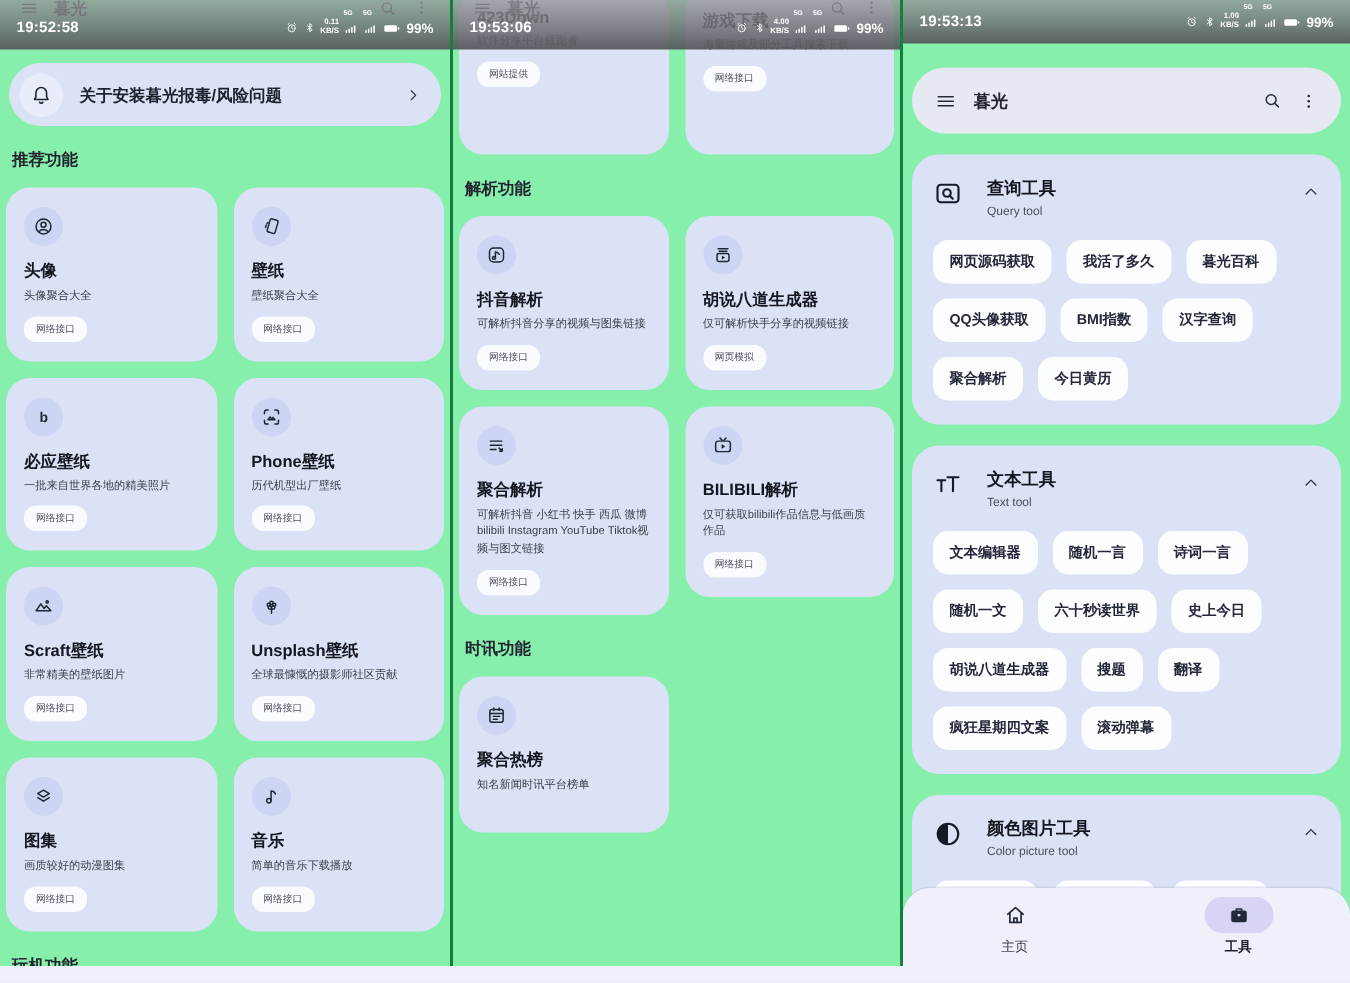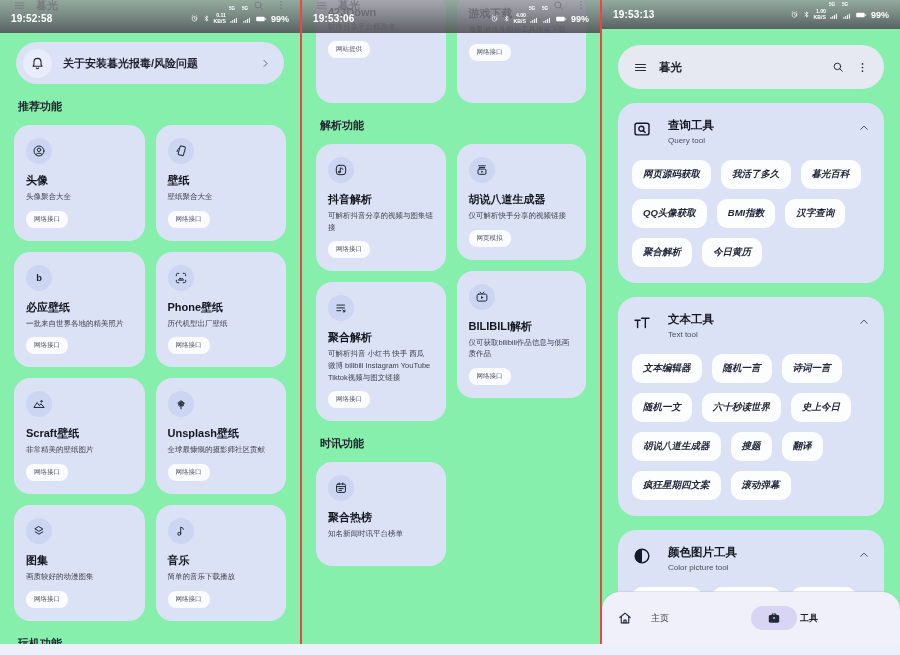--- a/index.html
+++ b/index.html
@@ -1,19 +1,19 @@
 <!DOCTYPE html>
 <html><head>
 <meta charset="utf-8">
 <style>
   * { margin:0; padding:0; box-sizing:border-box; }
   body { font-family:"Liberation Sans", sans-serif; background:#d9dce8; }
   .page { width:900px; height:655px; display:flex; background:#edeffa; position:relative; overflow:hidden; }
   .panel { width:300px; height:644px; position:relative; overflow:hidden; background:#86efac; flex:0 0 300px; }
-  .panel + .panel { border-left:2px solid #ef4444; }
+  .panel + .panel { border-left:2px solid #15803d; }
 
   
   .app-peek { position:absolute; top:-7px; left:0; right:0; height:24px; padding:0 13px;
               display:flex; align-items:center; gap:10px; color:#2e323c; z-index:1; }
   .app-peek .bar-title { font-size:11px; font-weight:700; }
   .app-peek .sp { flex:1; }
 
   
   .scrim { position:absolute; top:0; left:0; right:0; height:33px; z-index:30;
            background:linear-gradient(180deg, rgba(150,150,154,.78) 0%, rgba(120,121,126,.84) 45%, rgba(84,85,90,.92) 100%);
@@ -25,21 +25,21 @@
   .speed { font-size:5.2px; line-height:1.1; font-weight:700; text-align:right; }
   .sig { position:relative; padding-top:3px; }
   .sig .g5 { position:absolute; top:-2px; left:0; font-size:4.6px; font-weight:700; }
   .st-batt { font-size:9px; font-weight:700; margin-left:1px; }
 
   
   .ic { display:inline-flex; align-items:center; justify-content:center; line-height:0; }
   .ic svg { display:block; }
 
   
-  .content { position:relative; height:100%; padding:40px 14px 0; }
+  .content { position:relative; height:100%; padding:40px 4px 0; }
   .panel.middle .content { padding-top:33px; }
   .panel.right  .content { padding-top:29px; }
 
   
   .notif { height:42px; background:#dbe2f6; border-radius:21px; display:flex; align-items:center;
            gap:11px; padding:0 13px 0 7px; margin:2px 2px 2px; }
   .notif .bell-wrap { width:29px; height:29px; border-radius:50%; background:#e9edfb;
                       display:flex; align-items:center; justify-content:center; color:#1d2433; flex:none; }
   .notif .notif-text { flex:1; font-size:11px; font-weight:700; color:#1e222d; }
   .notif .chev { color:#373b46; }
@@ -64,26 +64,26 @@
   .appbar .sp { flex:1; }
 
   .toolcard { background:#dbe2f6; border-radius:18px; padding:15px 14px 16px; margin:14px 2px 0; }
   .tc-head { display:flex; align-items:flex-start; gap:16px; }
   .tc-icon { color:#151a28; margin-top:1px; }
   .tc-title { font-size:11.5px; font-weight:700; color:#14171f; }
   .tc-sub { font-size:8px; color:#4b4f5a; margin-top:3px; }
   .tc-chevron { margin-left:auto; color:#2c303b; margin-top:4px; }
   .chips { display:flex; flex-wrap:wrap; gap:10px; margin-top:15px; }
   .chip { background:#fcfdff; border-radius:10px; padding:8px 11px; font-size:9.5px;
-          color:#23273a; font-weight:600; white-space:nowrap;font-style:italic; }
+          color:#23273a; font-weight:600; white-space:nowrap; }
 
   .navbar { position:absolute; left:0; right:0; bottom:0; height:52px; background:#eff0f9;
             border-radius:18px 18px 0 0; display:flex; z-index:40;
             box-shadow:0 -1px 0 rgba(176,180,205,.35); }
-  .nav-item { flex:1; display:flex; align-items:center; justify-content:flex-start; gap:3px; }
+  .nav-item { flex:1; display:flex; flex-direction:column; align-items:center; justify-content:center; gap:3px; }
   .nav-pill { width:46px; height:24px; border-radius:12px; display:flex; align-items:center;
               justify-content:center; color:#23283a; }
   .nav-item.active .nav-pill { background:#d8d4f4; }
   .nav-label { font-size:9px; color:#3e424d; }
   .nav-item.active .nav-label { font-weight:700; color:#1e222d; }
 </style>
 </head>
 <body>
 
 <div class="page">

